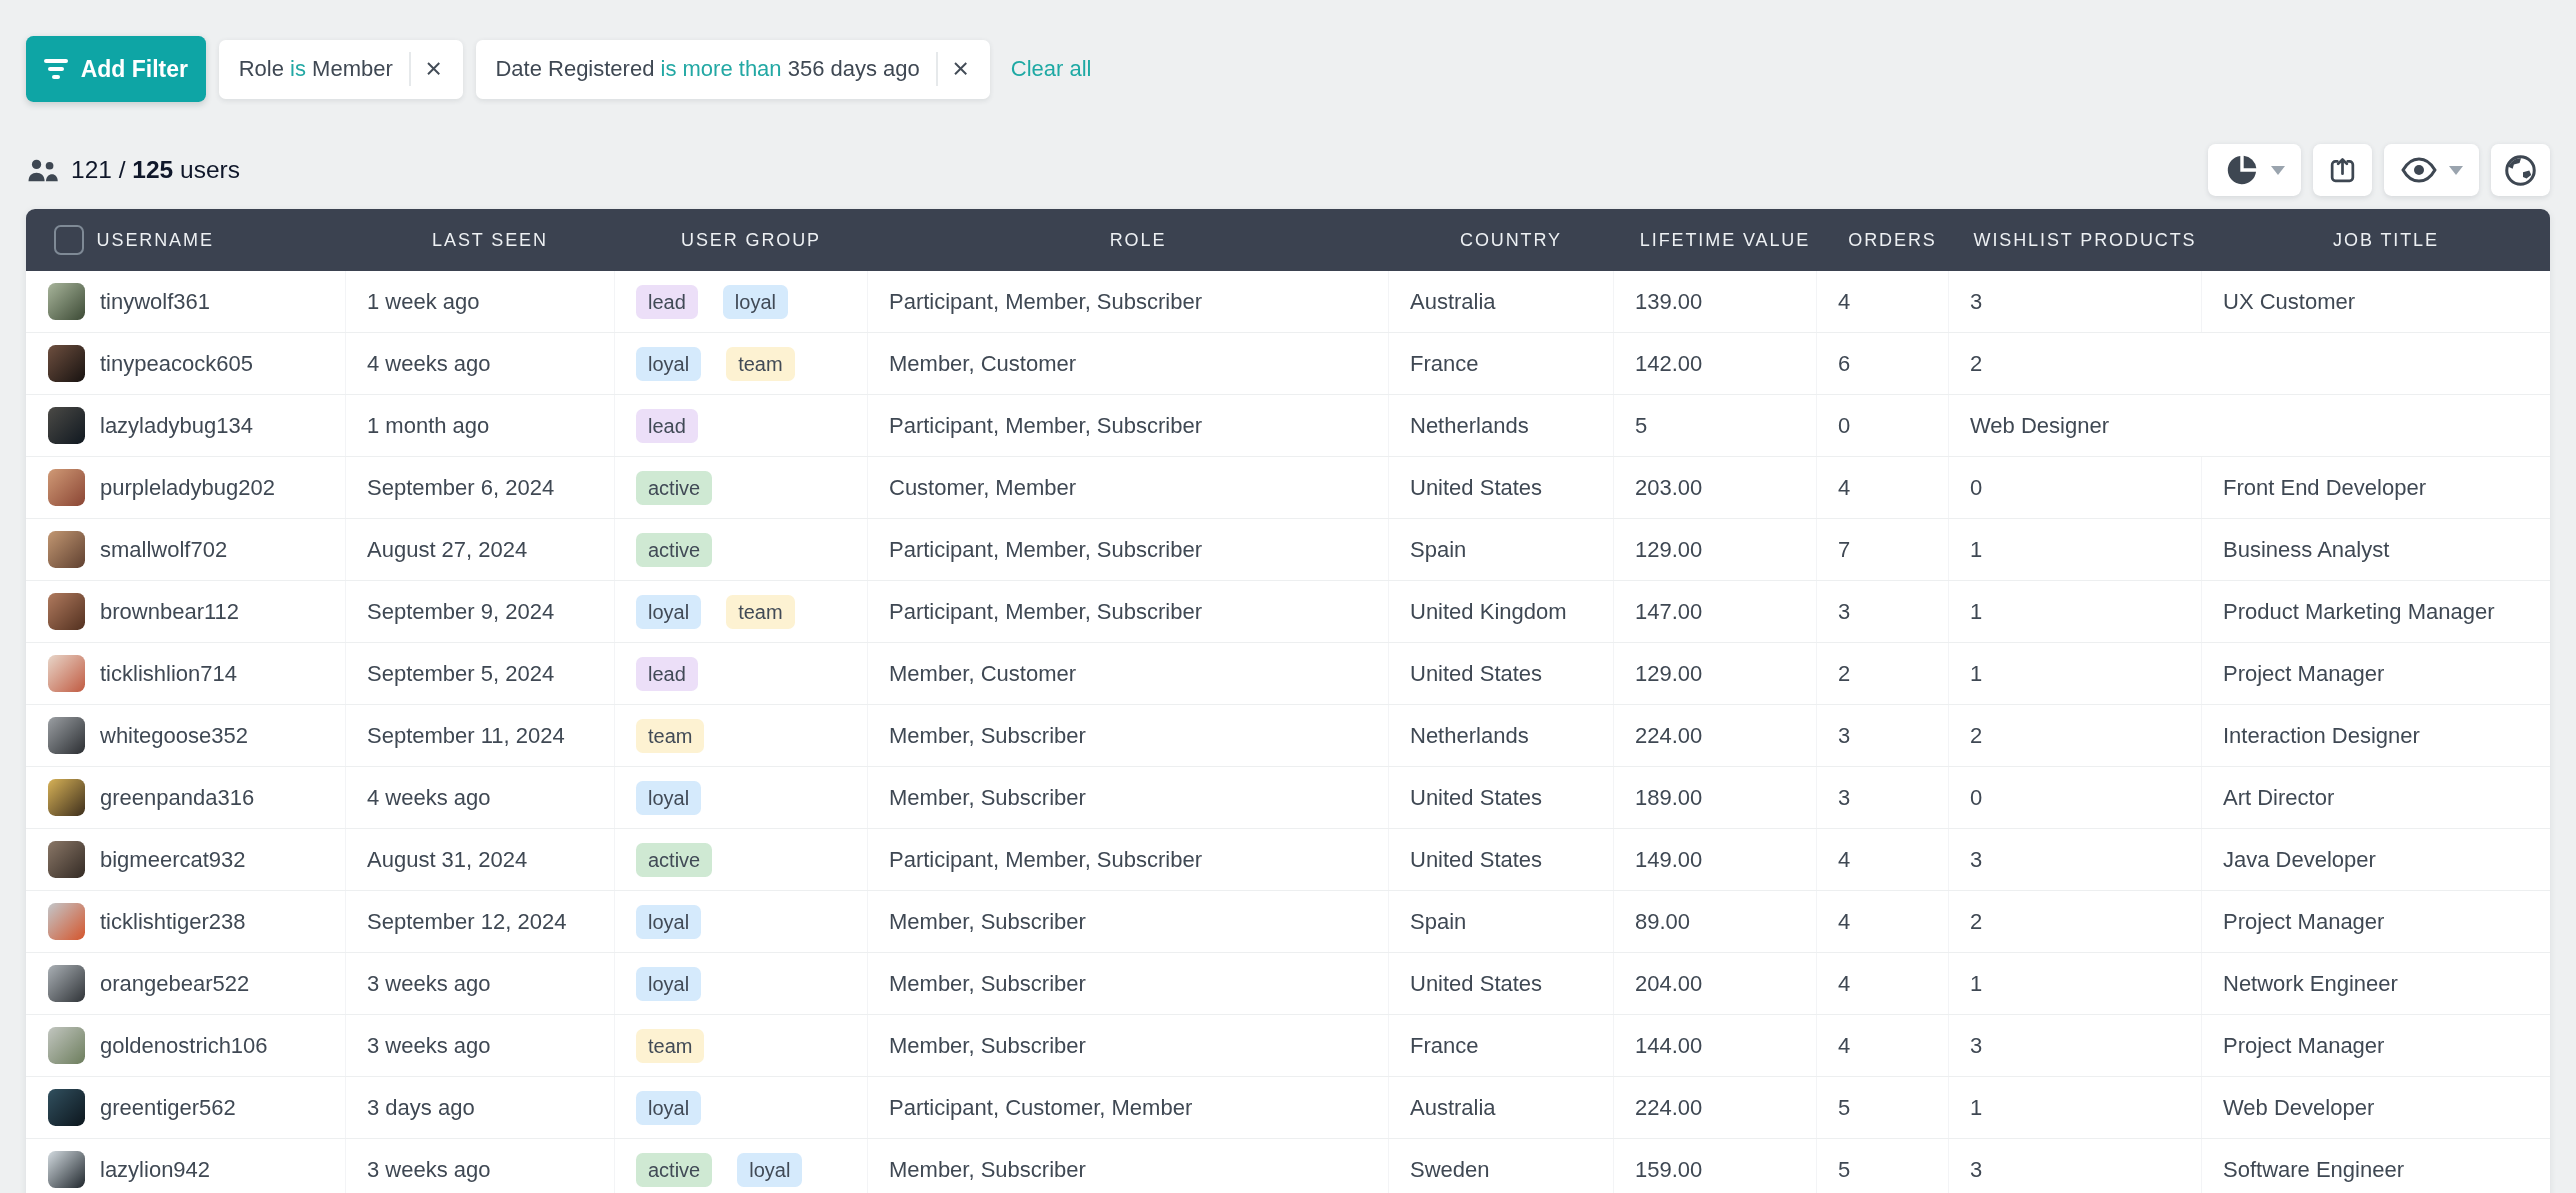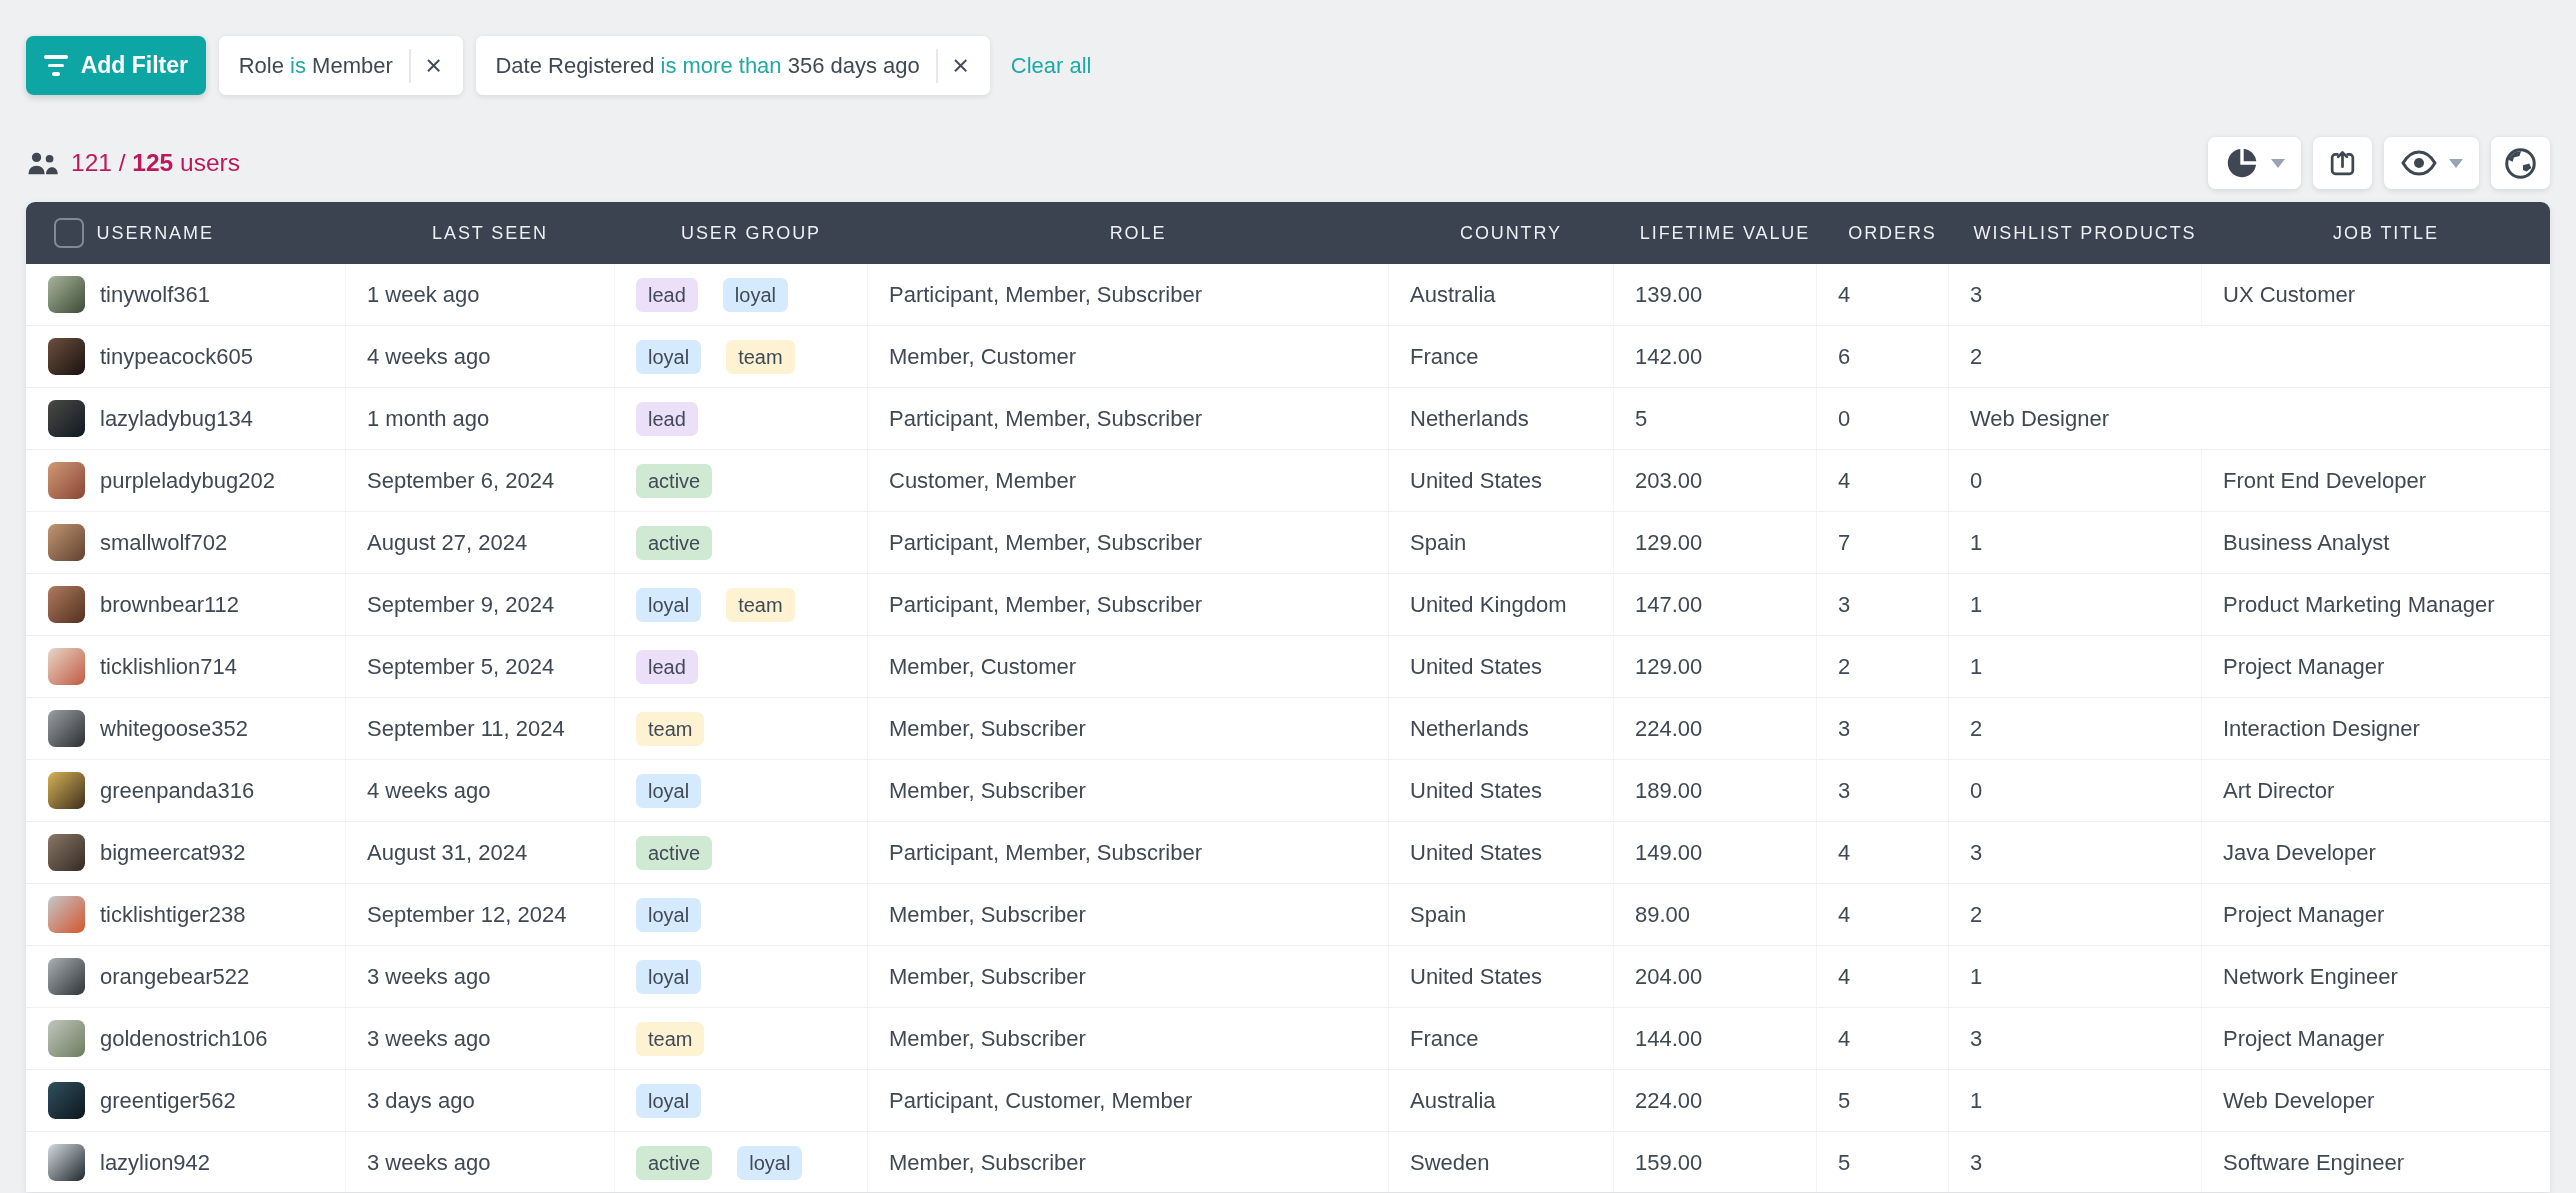--- a/index.html
+++ b/index.html
@@ -8,21 +8,21 @@
     background:#eef0f1;
     font-family:"Liberation Sans","DejaVu Sans",sans-serif;
     color:#3f4853;
   }
   .page { width:2576px; height:1194px; padding:36px 26px 0 26px; overflow:hidden; }
 
   
   .filter-bar { display:flex; align-items:center; }
   .btn-add-filter {
     display:flex; align-items:center; justify-content:center; gap:12.6px;
-    width:180px; height:59px; background:#0ea5a5; border:none; border-radius:7.4px;
+    width:180px; height:66px; background:#0ea5a5; border:none; border-radius:7.4px;
     color:#ffffff; font-size:23px; font-weight:700; font-family:inherit;
     box-shadow:0 2.2px 6px rgba(40,60,60,.18); cursor:pointer;
   }
   .filter-glyph { display:flex; flex-direction:column; align-items:center; gap:4.5px; }
   .filter-glyph i { display:block; height:3.7px; border-radius:2.2px; background:#fff; }
   .filter-glyph i:nth-child(1){ width:24px; }
   .filter-glyph i:nth-child(2){ width:15.6px; }
   .filter-glyph i:nth-child(3){ width:7.4px; }
 
   .chip {
@@ -36,21 +36,21 @@
   .chip-remove {
     border:none; background:transparent; padding:0 13.4px; cursor:pointer;
     display:flex; align-items:center; justify-content:center;
   }
   .clear-all {
     margin-left:21px; font-size:22px; color:#1ea9a4; text-decoration:none; cursor:pointer;
   }
 
   
   .summary-row { margin-top:42px; height:52px; display:flex; align-items:center; }
-  .users-count { display:flex; align-items:center; gap:11px; font-size:24.5px; color:#be185d; }
+  .users-count { display:flex; align-items:center; gap:11px; font-size:24.5px; color:#0f172a; }
   .users-count b { font-weight:700; }
   .toolbar { margin-left:auto; display:flex; align-items:center; gap:12px; }
   .tool-btn {
     height:52px; background:#fff; border:none; border-radius:7.4px; cursor:pointer;
     display:flex; align-items:center; justify-content:center;
     box-shadow:0 1.5px 5.2px rgba(50,60,70,.12); padding:0 16.4px;
   }
   .tool-btn.narrow { width:59px; padding:0; }
   .caret {
     width:0; height:0; margin-left:12px;

